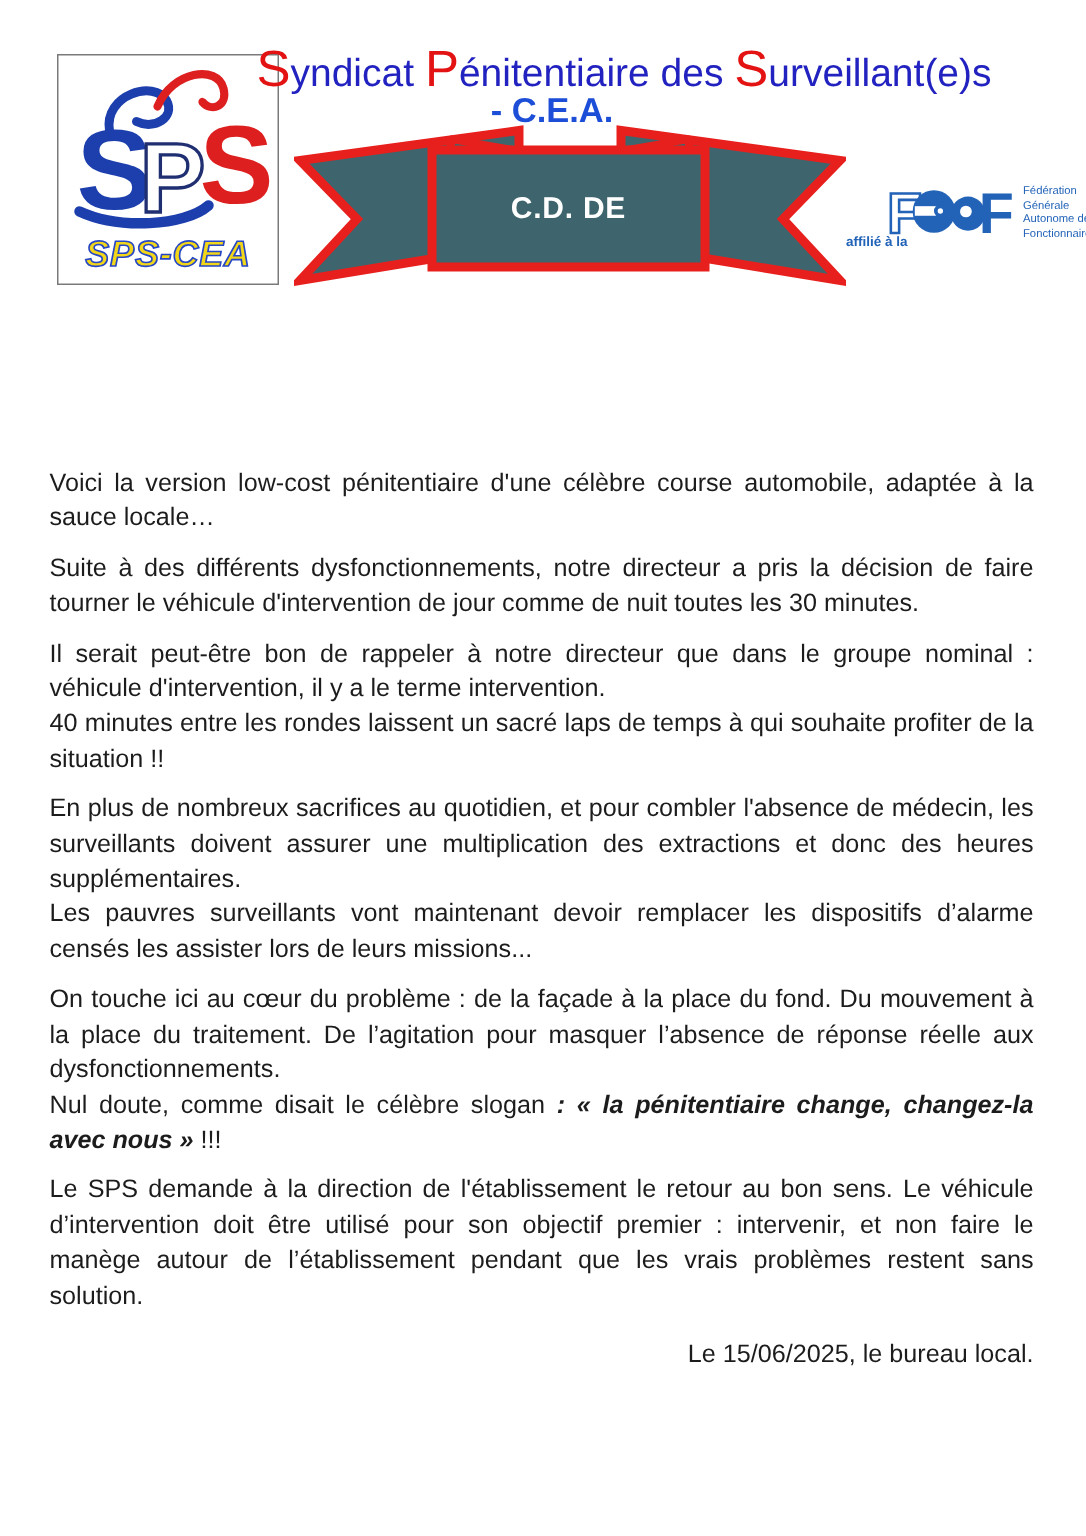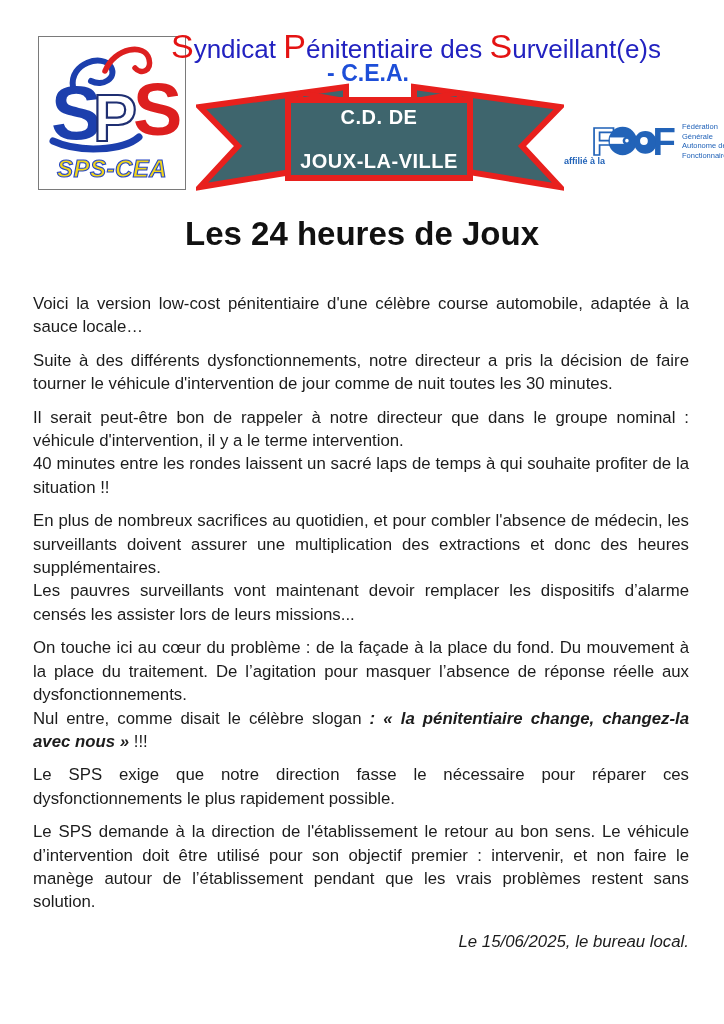--- a/index.html
+++ b/index.html
@@ -39,27 +39,27 @@
   .fgaf-logo-svg { position:absolute; left:28px; top:16px; }
   .fgaf-caption {
     position:absolute; left:120px; top:26px; font-size:7.5px; line-height:9.5px; color:#2263b8;
   }
   
   .title {
     position:absolute; left:0; right:0; top:215px; text-align:center;
     font-size:33px; font-weight:bold; color:#111;
   }
   .body {
-    position:absolute; left:33px; top:292px; width:656px;
+    position:absolute; left:33px; top:310px; width:656px;
     font-size:16.8px; line-height:23.4px; color:#1c1c1c;
   }
   .para { margin-bottom:10px; }
   .para p { text-align:justify; }
   .emph { font-weight:bold; font-style:italic; }
-  .signoff { margin-top:16px; text-align:right;font-style:italic; }
+  .signoff { margin-top:16px; text-align:right; }
 </style>
 </head>
 <body>
 
 <div class="page">
 
   <div class="logo-box">
     <svg width="146" height="152" viewBox="0 0 146 152">
       <path d="M 34,50 C 30,26 64,16 72,30 C 78,41 64,50 52,44" fill="none" stroke="#1c3fad" stroke-width="6" stroke-linecap="round"></path>
       <path d="M 14,104 C 40,116 84,114 100,100" fill="none" stroke="#1c3fad" stroke-width="7" stroke-linecap="round"></path>
@@ -79,21 +79,20 @@
   <div class="ribbon">
     <svg width="368" height="108" viewBox="0 0 368 108">
       <polygon points="4,24 150,4 150,80 4,104 42,63" fill="#3e656d" stroke="#e8201d" stroke-width="6"></polygon>
       <polygon points="364,24 218,4 218,80 364,104 326,63" fill="#3e656d" stroke="#e8201d" stroke-width="6"></polygon>
       <polygon points="98,30 106,10 152,18 152,42 98,42" fill="#3e656d" stroke="#e8201d" stroke-width="5"></polygon>
       <polygon points="270,30 262,10 216,18 216,42 270,42" fill="#3e656d" stroke="#e8201d" stroke-width="5"></polygon>
       <rect x="92" y="17" width="182" height="78" fill="#3e656d" stroke="#e8201d" stroke-width="6"></rect>
     </svg>
     <div class="ribbon-label">
       <div>C.D. DE</div>
-      <div>JOUX-LA-VILLE</div>
     </div>
   </div>
 
   <div class="fgaf">
     <span class="affil-prefix">affilié à la</span>
     <svg class="fgaf-logo-svg" width="88" height="58" viewBox="0 0 124 60">
       <text x="2" y="50" font-size="54" font-weight="bold" fill="#ffffff" stroke="#2263b8" stroke-width="2.4">F</text>
       <circle cx="46" cy="30" r="20" fill="#2263b8"></circle>
       <rect x="28" y="25" width="23" height="9" fill="#ffffff"></rect>
       <circle cx="52" cy="29.5" r="6" fill="#2263b8"></circle>
@@ -103,43 +102,39 @@
       <text x="88" y="50" font-size="54" font-weight="bold" fill="#2263b8">F</text>
     </svg>
     <div class="fgaf-caption">
       <div>Fédération</div>
       <div>Générale</div>
       <div>Autonome des</div>
       <div>Fonctionnaires</div>
     </div>
   </div>
 
-  <h1 class="title">Les 24 heures de Joux</h1>
 
   <main class="body">
     <div class="para">
       <p>Voici la version low-cost pénitentiaire d'une célèbre course automobile, adaptée à la sauce locale…</p>
     </div>
     <div class="para">
       <p>Suite à des différents dysfonctionnements, notre directeur a pris la décision de faire tourner le véhicule d'intervention de jour comme de nuit toutes les 30 minutes.</p>
     </div>
     <div class="para">
       <p>Il serait peut-être bon de rappeler à notre directeur que dans le groupe nominal : véhicule d'intervention, il y a le terme intervention.</p>
       <p>40 minutes entre les rondes laissent un sacré laps de temps à qui souhaite profiter de la situation !!</p>
     </div>
     <div class="para">
       <p>En plus de nombreux sacrifices au quotidien, et pour combler l'absence de médecin, les surveillants doivent assurer une multiplication des extractions et donc des heures supplémentaires.</p>
       <p>Les pauvres surveillants vont maintenant devoir remplacer les dispositifs d’alarme censés les assister lors de leurs missions...</p>
     </div>
     <div class="para">
       <p>On touche ici au cœur du problème : de la façade à la place du fond. Du mouvement à la place du traitement. De l’agitation pour masquer l’absence de réponse réelle aux dysfonctionnements.</p>
-      <p><span>Nul entre, comme disait le célèbre slogan </span><span class="emph">: « la pénitentiaire change, changez-la avec nous »</span><span> !!!</span></p>
-    </div>
-    <div class="para">
-      <p>Le SPS exige que notre direction fasse le nécessaire pour réparer ces dysfonctionnements le plus rapidement possible.</p>
+      <p><span>Nul doute, comme disait le célèbre slogan </span><span class="emph">: « la pénitentiaire change, changez-la avec nous »</span><span> !!!</span></p>
     </div>
     <div class="para">
       <p>Le SPS demande à la direction de l'établissement le retour au bon sens. Le véhicule d’intervention doit être utilisé pour son objectif premier : intervenir, et non faire le manège autour de l’établissement pendant que les vrais problèmes restent sans solution.</p>
     </div>
     <div class="signoff">Le 15/06/2025, le bureau local.</div>
   </main>
 
 </div>
 
 </body></html>

